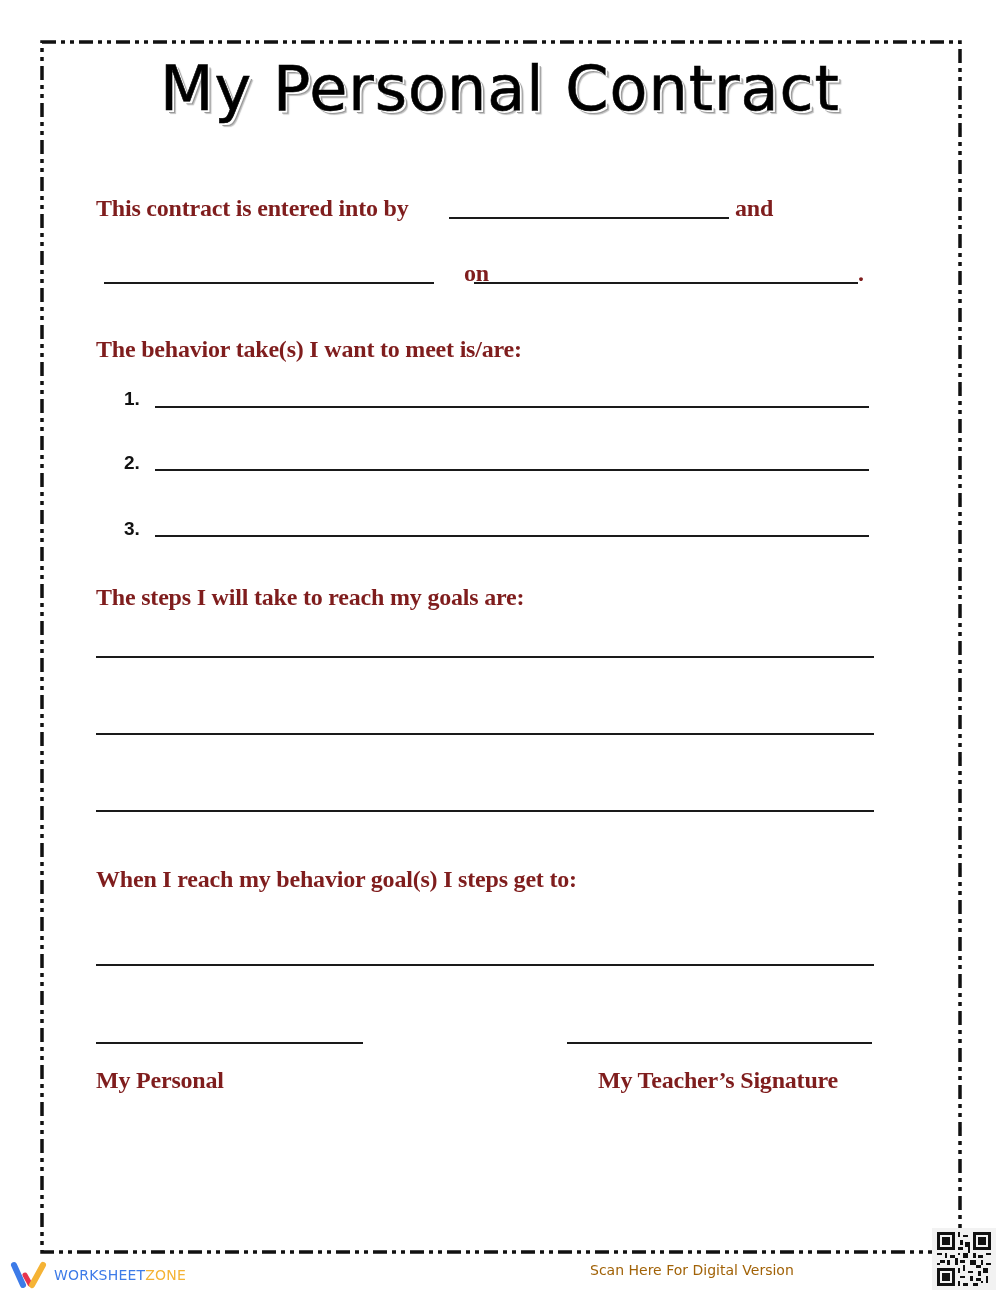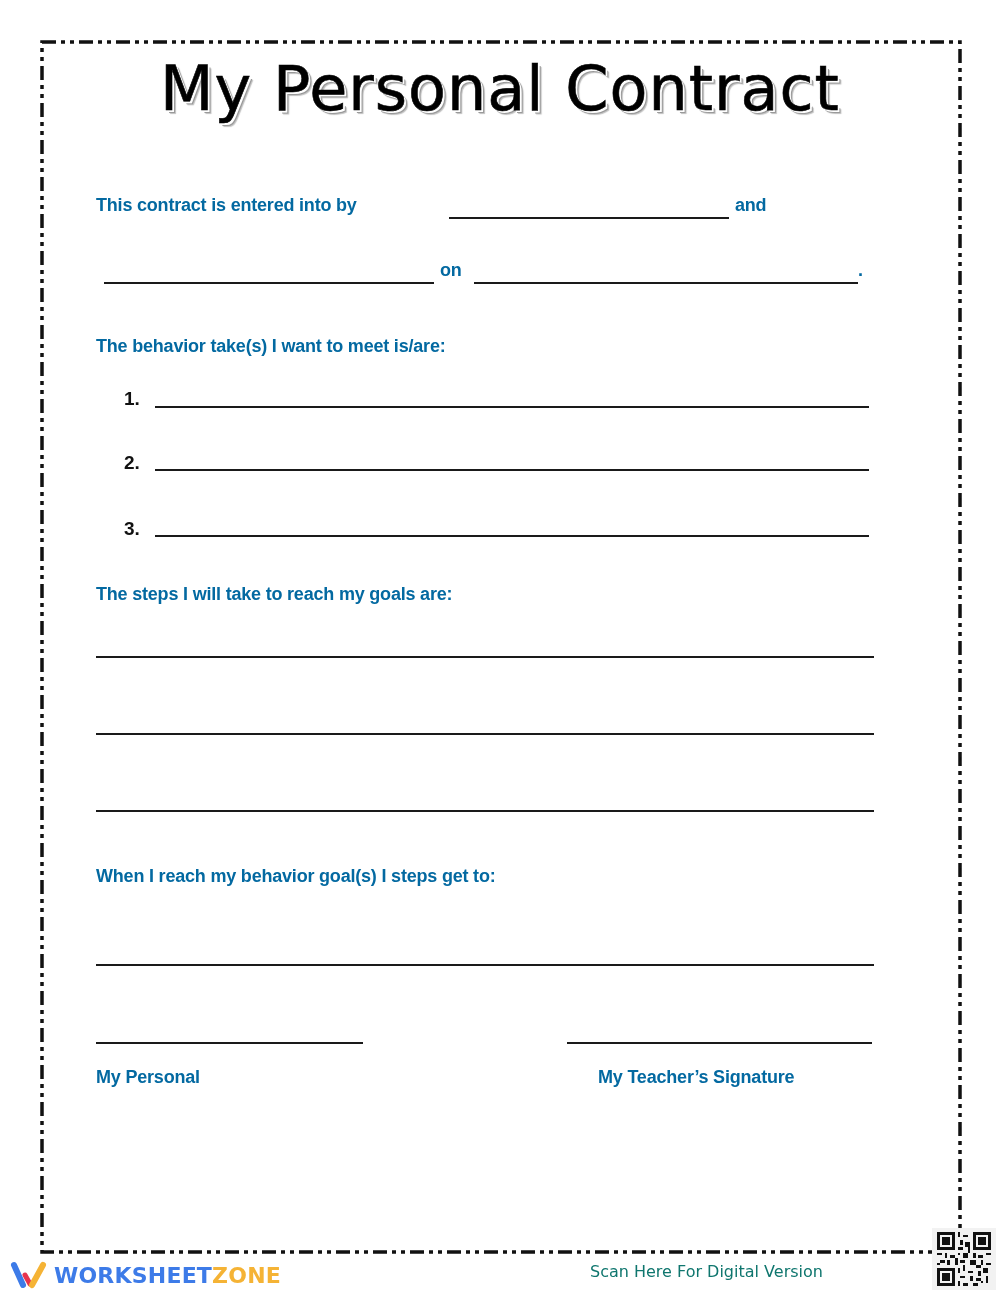--- a/index.html
+++ b/index.html
@@ -12,51 +12,51 @@
 
     .title {
       position: absolute; left: 0; width: 1000px; top: 52px; text-align: center;
       font-family: "DejaVu Sans", sans-serif; font-size: 62px; font-weight: normal;
       letter-spacing: 1px; color: #000;
       text-shadow: 2px 2px 0 #ffffff, 3px 3px 0 #9a9a9a, 4px 4px 1px #c0c0c0;
       -webkit-text-stroke: 0.6px #000;
     }
 
     .txt {
-      position: absolute; font-family: Liberation Sans, sans-serif; font-weight: bold;
-      font-size: 18px; color: #0369a1; white-space: nowrap; letter-spacing: -0.2px;
+      position: absolute; font-family: Liberation Serif, serif; font-weight: bold;
+      font-size: 24px; color: #7f1d1d; white-space: nowrap; letter-spacing: -0.2px;
     }
     .blank { position: absolute; height: 2px; background: #1a1a1a; }
     .num { position: absolute; font-family: "Liberation Sans", sans-serif; font-weight: bold; font-size: 19px; color: #111; }
 
     .logo { position: absolute; left: 10px; top: 1260px; height: 30px; display: flex; align-items: center; }
-    .logo-text { font-family: "DejaVu Sans", sans-serif; font-weight: bold; font-size: 22px; letter-spacing: 0.2px; margin-left: 6px; }
+    .logo-text { font-family: "DejaVu Sans", sans-serif; font-weight: normal; font-size: 14px; letter-spacing: 0.2px; margin-left: 6px; }
     .logo-text .w1 { color: #3d7be8; }
     .logo-text .w2 { color: #f5b335; }
 
-    .scan { position: absolute; left: 590px; top: 1262px; font-family: "DejaVu Sans", sans-serif; font-size: 16px; color: #0f766e; white-space: nowrap; }
+    .scan { position: absolute; left: 590px; top: 1262px; font-family: "DejaVu Sans", sans-serif; font-size: 14px; color: #a16207; white-space: nowrap; }
     .qr { position: absolute; left: 932px; top: 1228px; width: 64px; height: 62px; background: #f2f2f2; padding: 4px; }
   </style>
 </head>
 <body>
 
 <div class="frame">
   <svg width="922" height="1214" viewBox="0 0 922 1214">
     <rect x="2" y="2" width="918" height="1210" fill="none" stroke="#111" stroke-width="3.5" stroke-dasharray="14 5 4 5 4 5"></rect>
   </svg>
 </div>
 
 <div class="title">My Personal Contract</div>
 
 <div class="txt" style="left:96px; top:195px;">This contract is entered into by</div>
 <div class="blank" style="left:449px; top:217px; width:280px;"></div>
 <div class="txt" style="left:735px; top:195px;text-align:right;">and</div>
 
 <div class="blank" style="left:104px; top:282px; width:330px;"></div>
-<div class="txt" style="left:440px; top:260px;">on</div>
+<div class="txt" style="left:464px; top:260px;">on</div>
 <div class="blank" style="left:474px; top:282px; width:384px;"></div>
 <div class="txt" style="left:858px; top:260px;">.</div>
 
 <div class="txt" style="left:96px; top:336px;">The behavior take(s) I want to meet is/are:</div>
 
 <div class="num" style="left:124px; top:388px;">1.</div>
 <div class="blank" style="left:155px; top:406px; width:714px;"></div>
 
 <div class="num" style="left:124px; top:452px;">2.</div>
 <div class="blank" style="left:155px; top:469px; width:714px;"></div>

